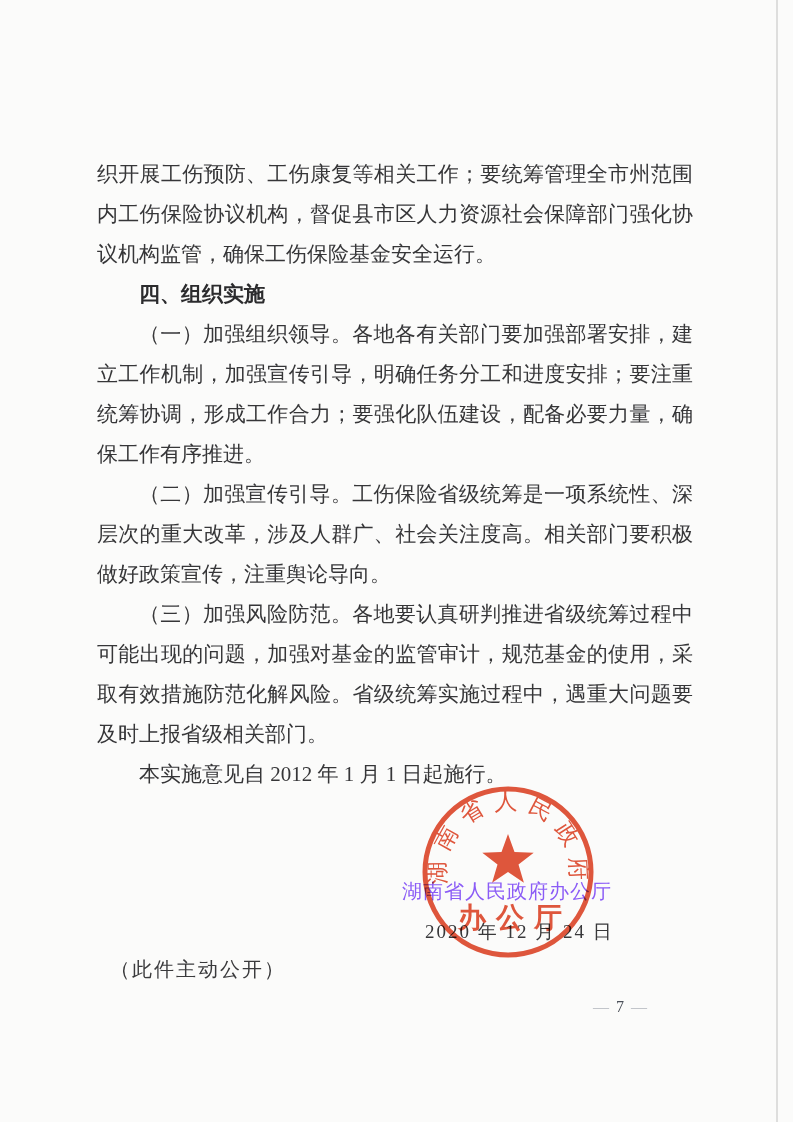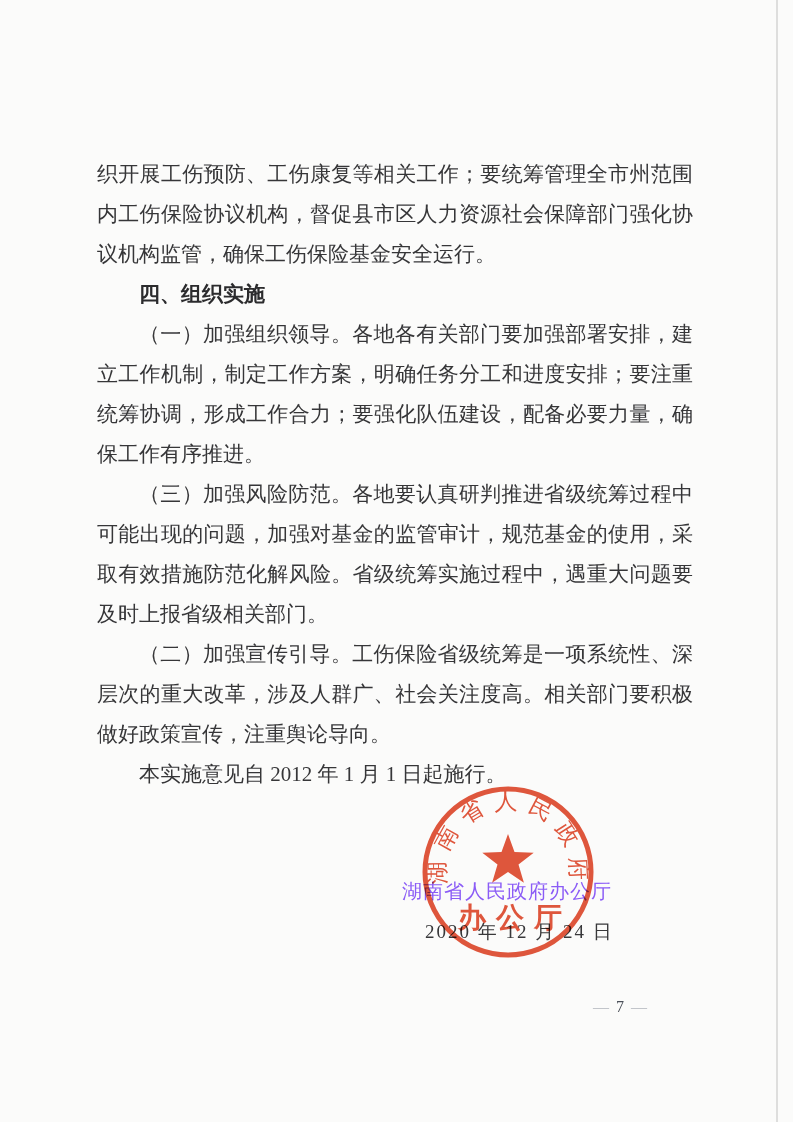--- a/index.html
+++ b/index.html
@@ -71,42 +71,43 @@
   }
 </style>
 </head>
 <body>
 
 <div class="page">
 
   <main class="body-text">
     <p class="para">织开展工伤预防、工伤康复等相关工作；要统筹管理全市州范围内工伤保险协议机构，督促县市区人力资源社会保障部门强化协议机构监管，确保工伤保险基金安全运行。</p>
     <h3 class="heading">四、组织实施</h3>
-    <p class="para indent">（一）加强组织领导。各地各有关部门要加强部署安排，建立工作机制，制定工作方案，明确任务分工和进度安排；要注重统筹协调，形成工作合力；要强化队伍建设，配备必要力量，确保工作有序推进。</p>
+    <p class="para indent">（一）加强组织领导。各地各有关部门要加强部署安排，建立工作机制，加强宣传引导，明确任务分工和进度安排；要注重统筹协调，形成工作合力；要强化队伍建设，配备必要力量，确保工作有序推进。</p>
+    <p class="para indent">（二）加强宣传引导。工伤保险省级统筹是一项系统性、深层次的重大改革，涉及人群广、社会关注度高。相关部门要积极做好政策宣传，注重舆论导向。</p>
     <p class="para indent">（三）加强风险防范。各地要认真研判推进省级统筹过程中可能出现的问题，加强对基金的监管审计，规范基金的使用，采取有效措施防范化解风险。省级统筹实施过程中，遇重大问题要及时上报省级相关部门。</p>
-    <p class="para indent">（二）加强宣传引导。工伤保险省级统筹是一项系统性、深层次的重大改革，涉及人群广、社会关注度高。相关部门要积极做好政策宣传，注重舆论导向。</p>
     <p class="para indent">本实施意见自 2012 年 1 月 1 日起施行。</p>
   </main>
 
   <div class="issuer">湖南省人民政府办公厅</div>
 
   <div class="sig-date">2020 年 12 月 24 日</div>
 
   <svg class="seal-svg" viewBox="0 0 204 204">
     <defs>
       <path id="sealArc" d="M 40.6 117.2 A 63 63 0 1 1 163.4 117.2" fill="none"></path>
     </defs>
     <circle cx="102" cy="103" r="83" fill="none" stroke-width="5" stroke="#e0482c"></circle>
     <polygon points="102,65 108.5,83.1 127.7,83.7 112.5,95.4 117.9,113.8 102,103 86.1,113.8 91.5,95.4 76.3,83.7 95.5,83.1" fill="#e0482c"></polygon>
     <text font-size="23" fill="#e0482c">
       <textPath href="#sealArc" startOffset="2" textLength="218" lengthAdjust="spacing">湖南省人民政府</textPath>
     </text>
     <text x="109" y="158" text-anchor="middle" font-size="28" font-weight="bold" letter-spacing="10" fill="#e0482c">办公厅</text>
   </svg>
 
+  <div class="disclosure-note">（此件主动公开）</div>
 
   <div class="page-number">
     <span class="dash">—</span><span class="num">7</span><span class="dash">—</span>
   </div>
 
   <div class="scan-line"></div>
 
 </div>
 
 </body></html>

